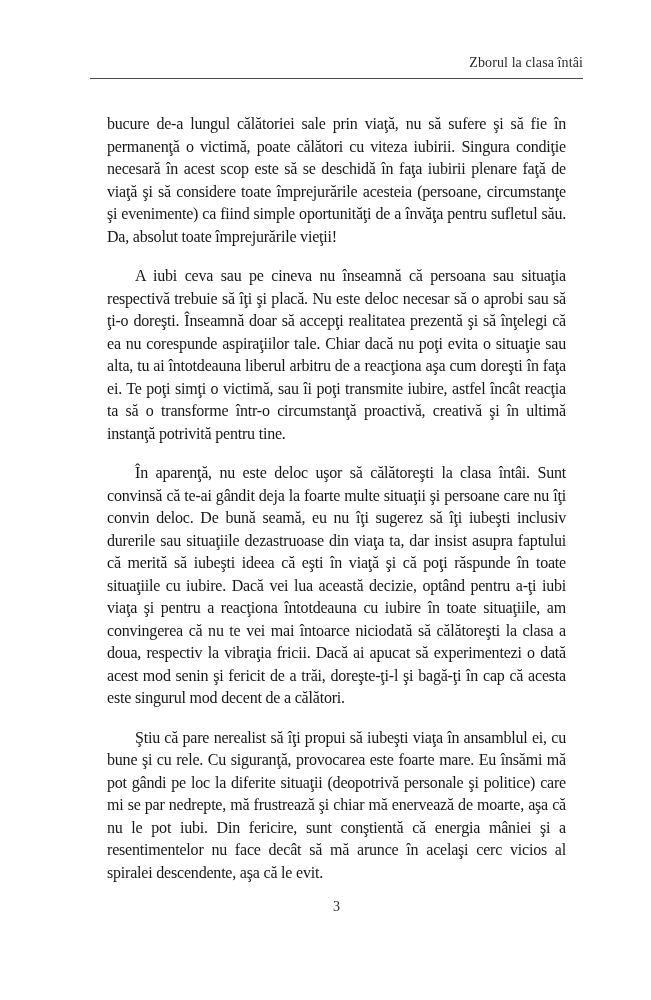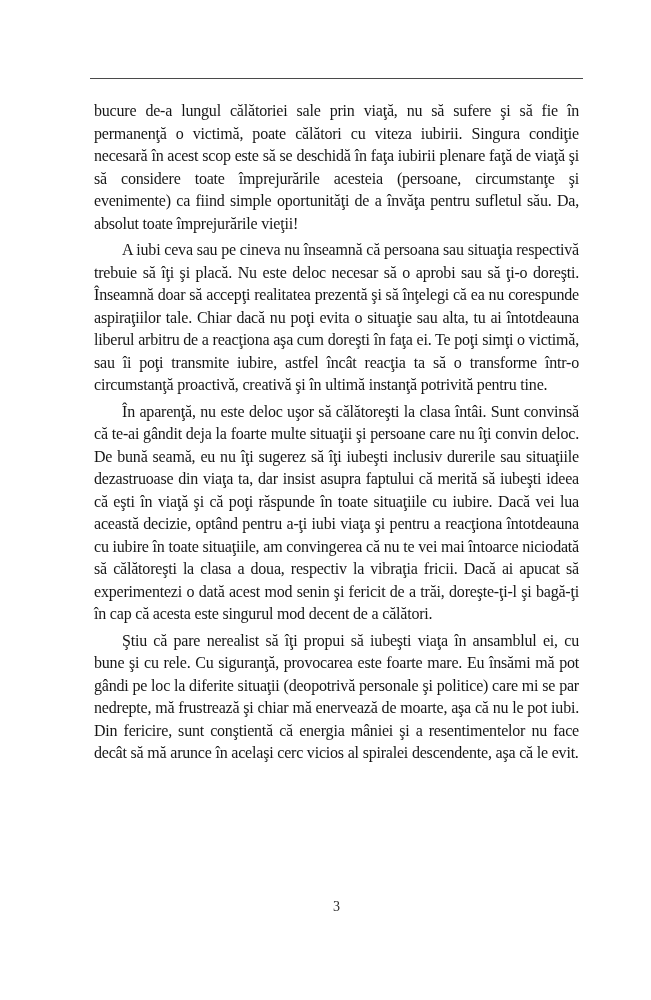--- a/index.html
+++ b/index.html
@@ -42,41 +42,42 @@
     top: 96px;
     left: 90px;
     right: 68px;
     text-align: justify;
     font-size: 16px;
     line-height: 22.5px;
     letter-spacing: -0.2px;
     color: #161616;
   }
   .body-text p {
-    margin: 4px;
+    margin: 17px;
     text-indent: 28px;
   }
   .body-text p.continuation {
     text-indent: 0;
   }
   .page-number {
     position: absolute;
     top: 899px;
     left: 90px;
     right: 68px;
     text-align: center;
     font-size: 14px;
     color: #2a2a2a;
   }
 </style>
 </head>
 <body>
 
 <div class="page">
 
+  <div class="running-header">Zborul la clasa întâi</div>
 
   <hr class="header-rule">
 
   <div class="body-text">
     <p class="continuation">bucure de-a lungul călătoriei sale prin viaţă, nu să sufere şi să fie în permanenţă o victimă, poate călători cu viteza iubirii. Singura condiţie necesară în acest scop este să se deschidă în faţa iubirii plenare faţă de viaţă şi să considere toate împrejurările acesteia (persoane, circumstanţe şi evenimente) ca fiind simple oportunităţi de a învăţa pentru sufletul său. Da, absolut toate împrejurările vieţii!</p>
     <p>A iubi ceva sau pe cineva nu înseamnă că persoana sau situaţia respectivă trebuie să îţi şi placă. Nu este deloc necesar să o aprobi sau să ţi-o doreşti. Înseamnă doar să accepţi realitatea prezentă şi să înţelegi că ea nu corespunde aspiraţiilor tale. Chiar dacă nu poţi evita o situaţie sau alta, tu ai întotdeauna liberul arbitru de a reacţiona aşa cum doreşti în faţa ei. Te poţi simţi o victimă, sau îi poţi transmite iubire, astfel încât reacţia ta să o transforme într-o circumstanţă proactivă, creativă şi în ultimă instanţă potrivită pentru tine.</p>
     <p>În aparenţă, nu este deloc uşor să călătoreşti la clasa întâi. Sunt convinsă că te-ai gândit deja la foarte multe situaţii şi persoane care nu îţi convin deloc. De bună seamă, eu nu îţi sugerez să îţi iubeşti inclusiv durerile sau situaţiile dezastruoase din viaţa ta, dar insist asupra faptului că merită să iubeşti ideea că eşti în viaţă şi că poţi răspunde în toate situaţiile cu iubire. Dacă vei lua această decizie, optând pentru a-ţi iubi viaţa şi pentru a reacţiona întotdeauna cu iubire în toate situaţiile, am convingerea că nu te vei mai întoarce niciodată să călătoreşti la clasa a doua, respectiv la vibraţia fricii. Dacă ai apucat să experimentezi o dată acest mod senin şi fericit de a trăi, doreşte-ţi-l şi bagă-ţi în cap că acesta este singurul mod decent de a călători.</p>
     <p>Ştiu că pare nerealist să îţi propui să iubeşti viaţa în ansamblul ei, cu bune şi cu rele. Cu siguranţă, provocarea este foarte mare. Eu însămi mă pot gândi pe loc la diferite situaţii (deopotrivă personale şi politice) care mi se par nedrepte, mă frustrează şi chiar mă enervează de moarte, aşa că nu le pot iubi. Din fericire, sunt conştientă că energia mâniei şi a resentimentelor nu face decât să mă arunce în acelaşi cerc vicios al spiralei descendente, aşa că le evit.</p>
   </div>
 

